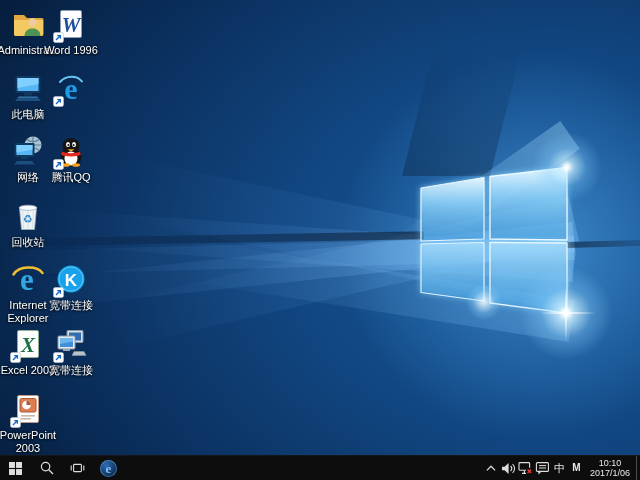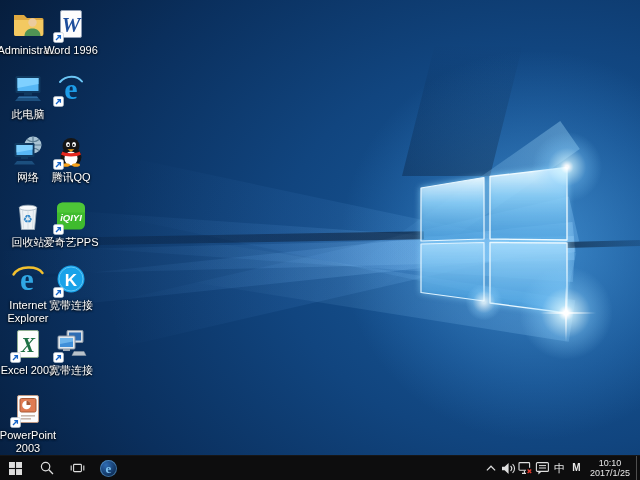--- a/index.html
+++ b/index.html
@@ -188,34 +188,20 @@
         <div class="ic-img">
           <svg class="main" viewBox="0 0 34 34">
             <path d="M8.5 9 L25.5 9 L23.5 30.5 L10.5 30.5 Z" fill="#eef3f6" stroke="#9fb0bc" stroke-width="0.8"></path>
             <ellipse cx="17" cy="8.8" rx="8.8" ry="2.6" fill="#f8fbfd" stroke="#9fb0bc" stroke-width="0.8"></ellipse>
             <path d="M11.5 10.5l1 19M17 10.8v19M22.5 10.5l-1 19" stroke="#cdd9e2" stroke-width="0.8" fill="none"></path>
             <text x="17" y="24" text-anchor="middle" font-size="11" fill="#2f86c9">♻</text>
           </svg>
         </div>
         <div class="ic-label">回收站</div>
       </div>
-      <div class="icon-cell" style="left: 39px; top: 199px;">
-        <div class="ic-img">
-          <svg class="main" viewBox="0 0 34 34">
-            <rect x="3" y="3.5" width="28" height="27" rx="5.5" fill="#3fbb2e"></rect>
-            <path d="M8.5 3.5h17a5.5 5.5 0 0 1 5.5 5.5v4.5H3V9a5.5 5.5 0 0 1 5.5-5.5z" fill="#55cc3c" opacity=".65"></path>
-            <text x="17" y="21.5" text-anchor="middle" font-family="Liberation Sans,DejaVu Sans,sans-serif" font-style="italic" font-weight="bold" font-size="9.5" fill="#fff">iQIYI</text>
-          </svg>
-          <svg class="sc-arrow" viewBox="0 0 11 11">
-            <rect x="0.5" y="0.5" width="10" height="10" rx="1.8" fill="#fff" stroke="#b9c6d4" stroke-width="0.6"></rect>
-            <path d="M3 8 L7.2 3.8 M4.3 3.6 h3.1 v3.1" stroke="#1464c8" stroke-width="1.3" fill="none"></path>
-          </svg>
-        </div>
-        <div class="ic-label">爱奇艺PPS</div>
-      </div>
       <div class="icon-cell" style="left: -4px; top: 262px;">
         <div class="ic-img">
           <svg class="main" viewBox="0 0 34 34">
             <text x="16" y="28" text-anchor="middle" font-family="Liberation Serif,DejaVu Serif,serif" font-weight="bold" font-size="31" fill="#30a7e3">e</text>
             <path d="M2.5 12.5 C8 3.5 26 3.5 31.5 11" stroke="#f2c02e" stroke-width="2.4" fill="none" stroke-linecap="round"></path>
           </svg>
         </div>
         <div class="ic-label">Internet Explorer</div>
       </div>
       <div class="icon-cell" style="left: 39px; top: 262px;">
@@ -335,18 +321,18 @@
         <svg width="15" height="14" viewBox="0 0 15 14">
           <rect x="1.4" y="1.6" width="12" height="8.8" rx="1" fill="none" stroke="#dedede" stroke-width="1.1"></rect>
           <path d="M3.4 10.4v3l3.2-3" fill="#dedede"></path>
           <path d="M4 4.6h7 M4 7h7" stroke="#dedede" stroke-width="1"></path>
         </svg>
       </button>
       <button class="tb-btn ime">中</button>
       <button class="tb-btn ime ime-m">M</button>
       <div class="clock">
         <div>10:10</div>
-        <div>2017/1/25</div>
+        <div>2017/1/06</div>
       </div>
       <div class="show-desktop"></div>
     </div>
   </div>
 </div>
 
 </body></html>

